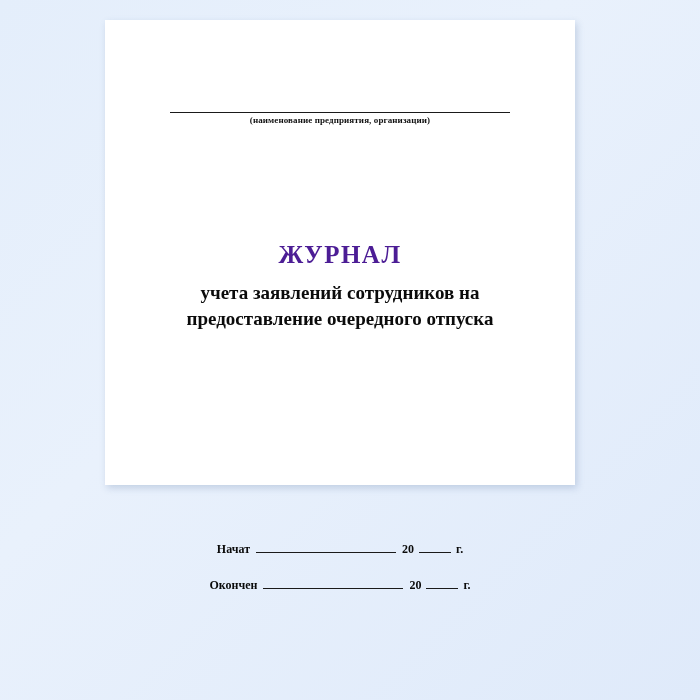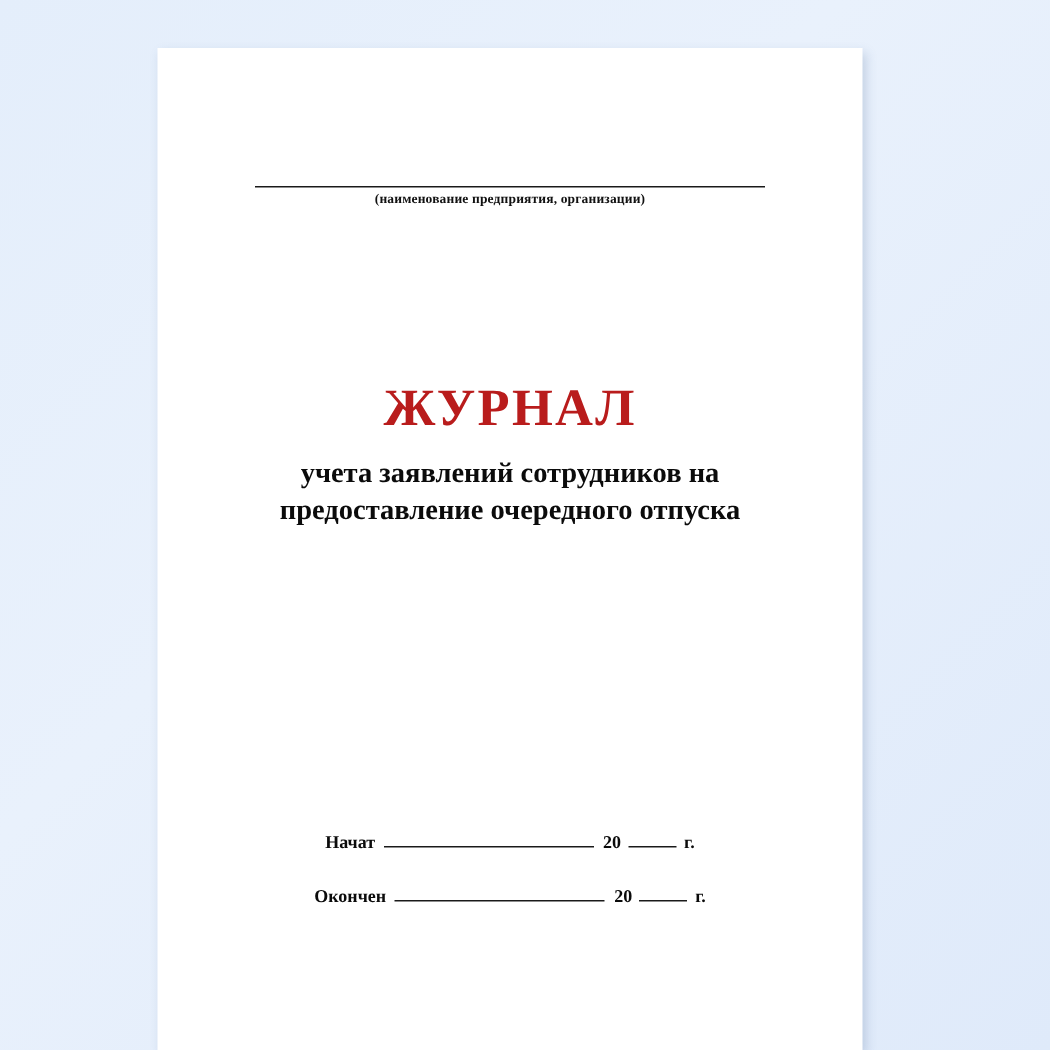--- a/index.html
+++ b/index.html
@@ -18,24 +18,23 @@
     width: 700px;
     height: 700px;
     background: linear-gradient(135deg, #e4eefb 0%, #e9f1fc 40%, #dfeafa 100%);
   }
   
   .page {
     position: absolute;
     left: 105px;
     top: 20px;
     width: 470px;
-    height: 668px;
+    height: 465px;
     background: #ffffff;
     box-shadow: 2px 3px 7px rgba(60, 90, 140, 0.22);
-    margin-top: 12px;
   }
   .page-inner {
     position: relative;
     width: 100%;
     height: 100%;
   }
 
   
   .org-block {
     position: absolute;
@@ -60,24 +59,24 @@
 
   
   .title-block {
     position: absolute;
     top: 222px;
     left: 0;
     width: 100%;
     text-align: center;
   }
   .main-title {
-    font-size: 35px;
+    font-size: 25px;
     font-weight: bold;
     letter-spacing: 1.5px;
-    color: #b91c1c;
+    color: #4c1d95;
     line-height: 1.05;
   }
   .subtitle {
     margin: 12px auto 0;
     width: 390px;
     font-size: 19px;
     font-weight: bold;
     color: #0b0b0b;
     line-height: 1.35;
   }

